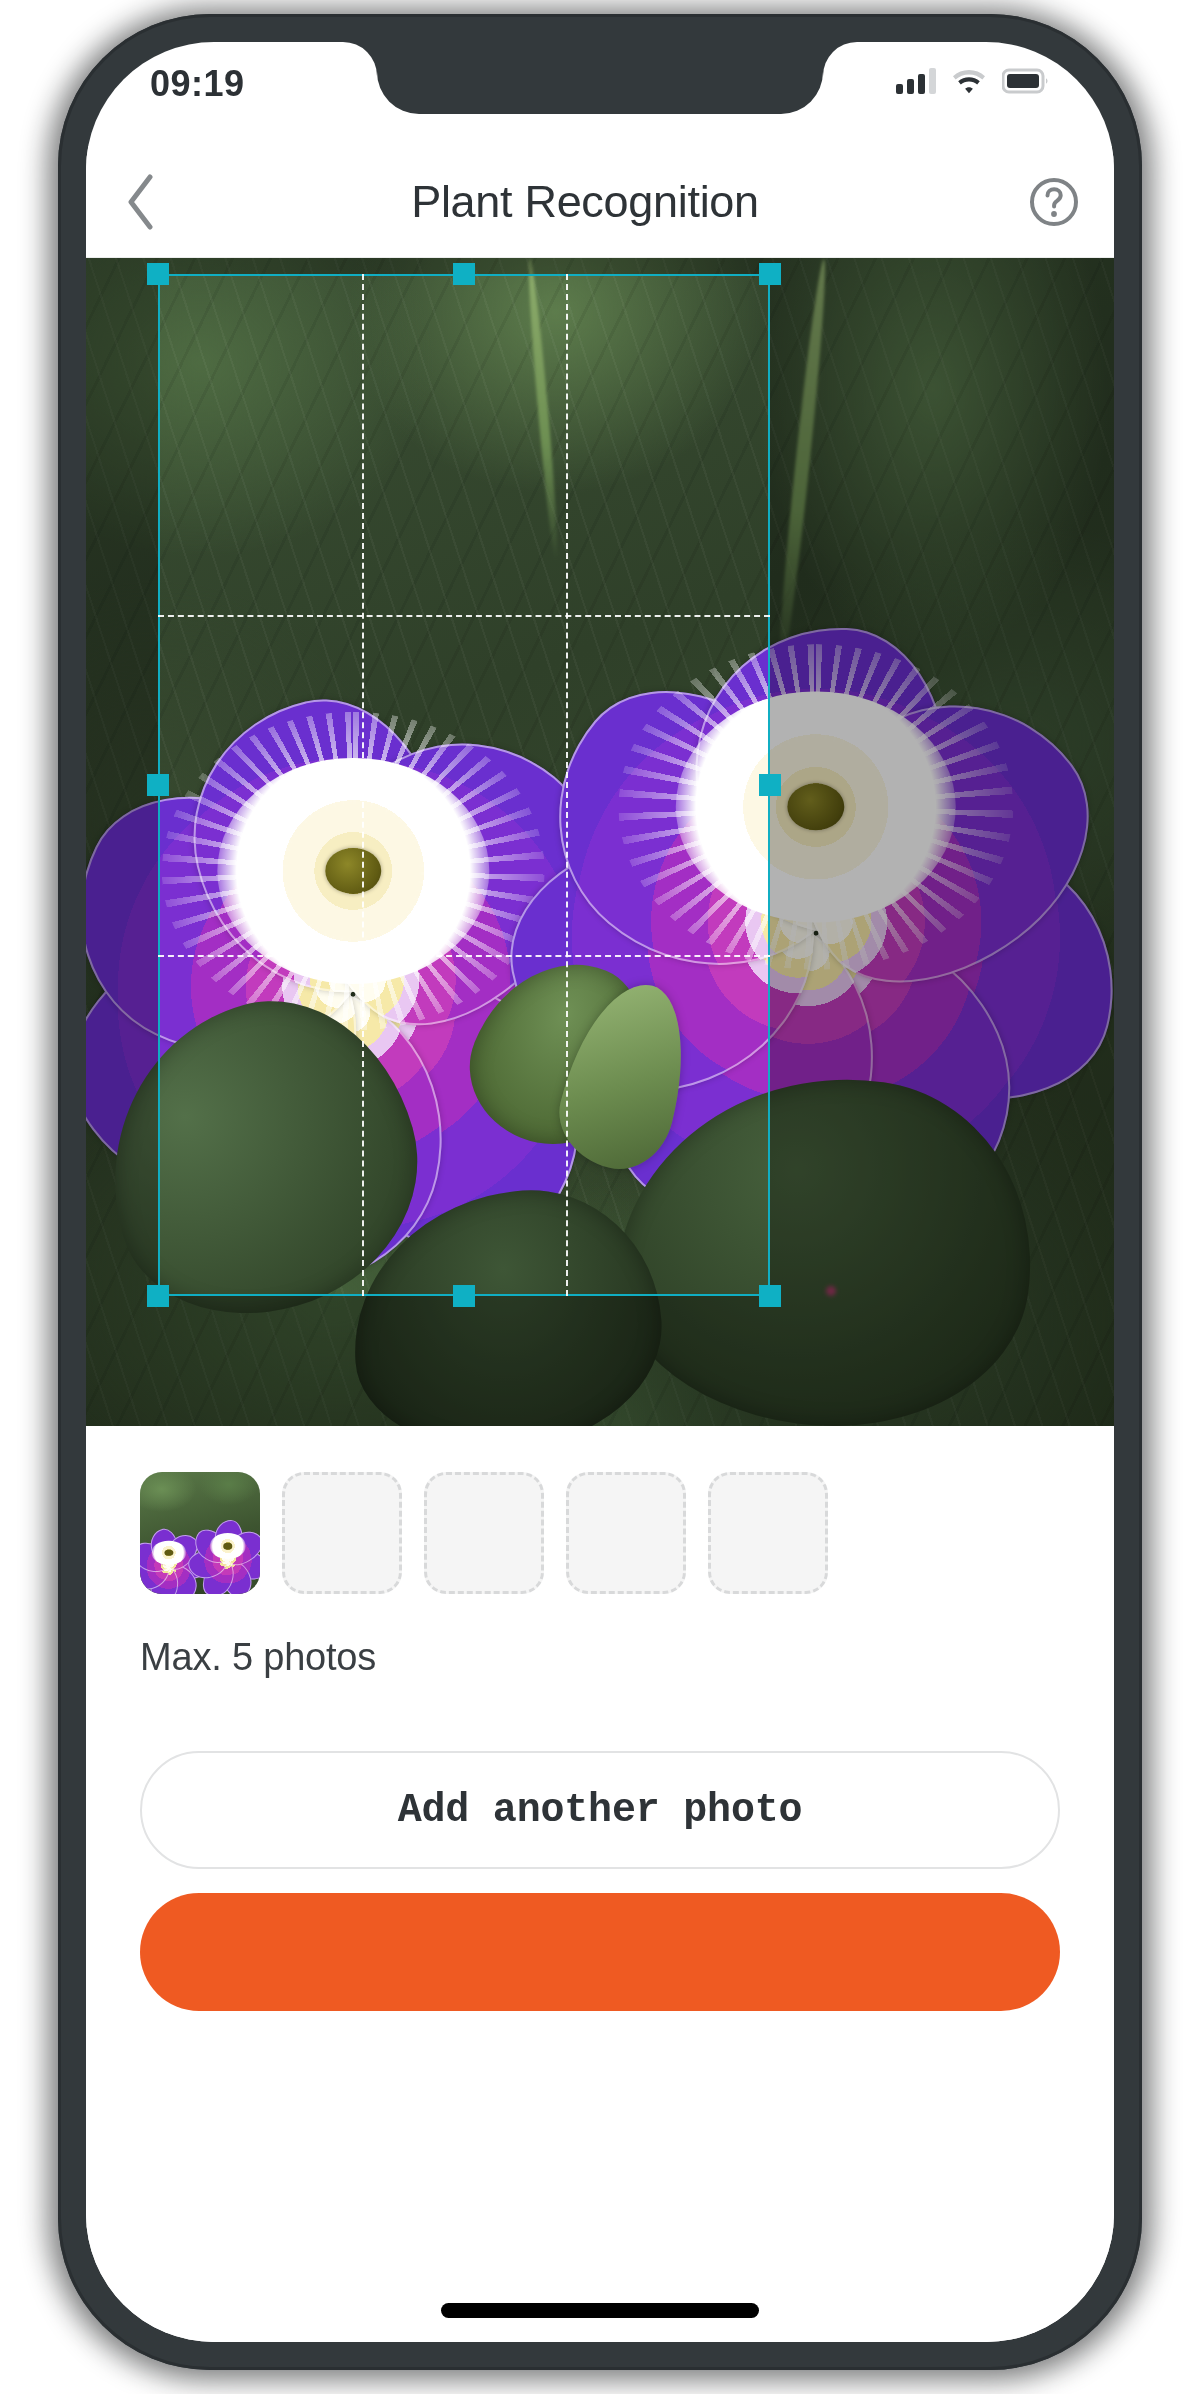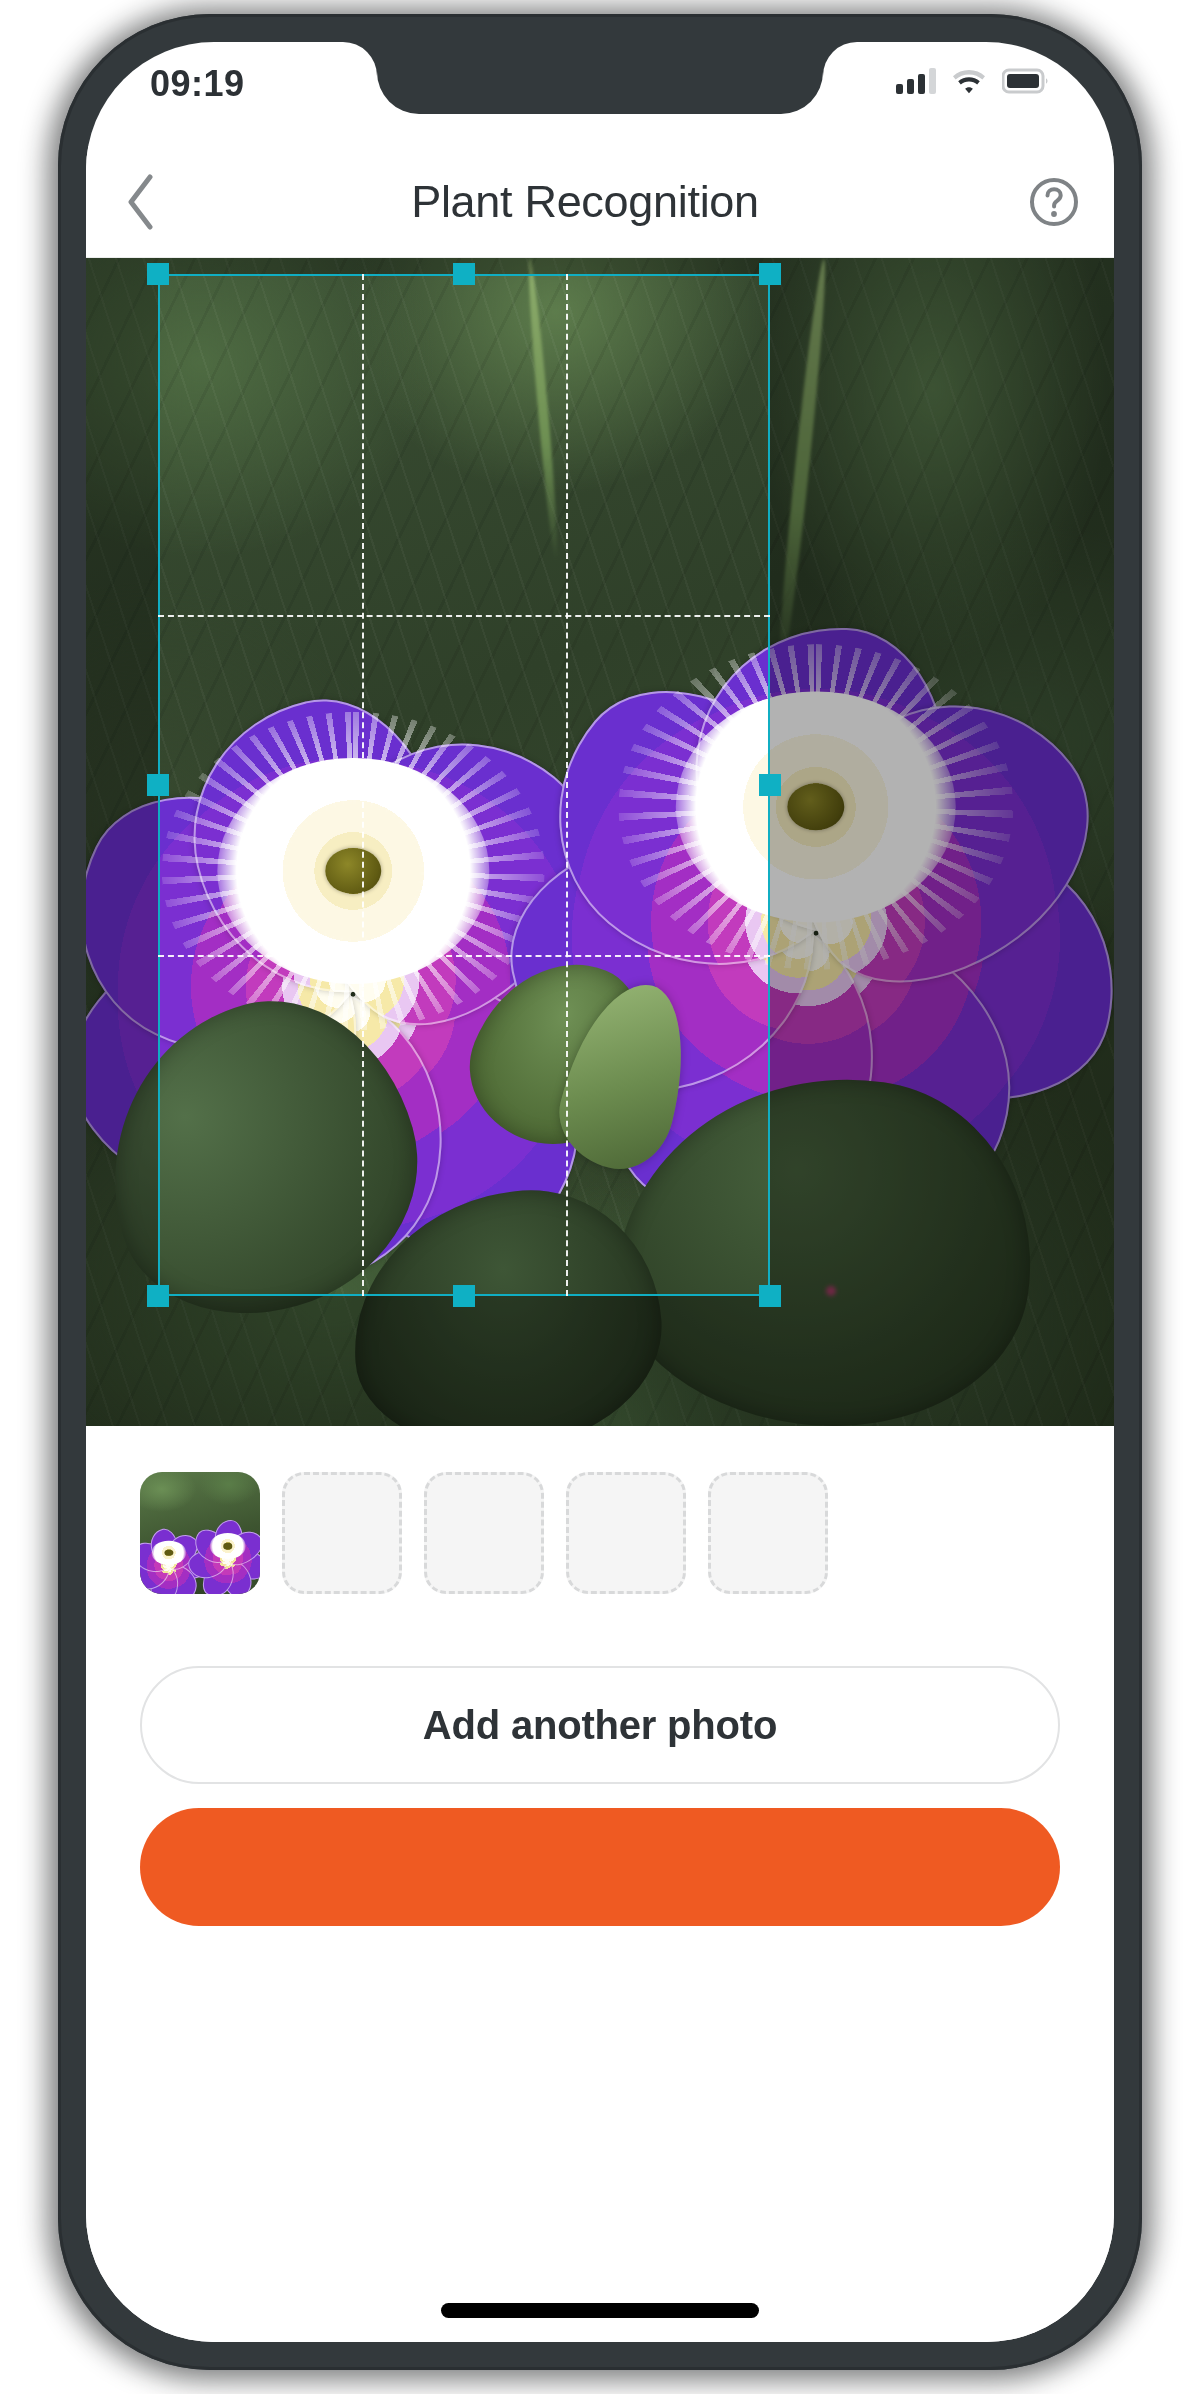--- a/index.html
+++ b/index.html
@@ -437,21 +437,21 @@
     border: 2px solid #e2e3e4;
     background: #ffffff;
     display: flex;
     align-items: center;
     justify-content: center;
     font-size: 40px;
     font-weight: 700;
     color: #2e3337;
     letter-spacing: -0.2px;
     cursor: pointer;
-    font-family: Liberation Sans, sans-serif;
+    font-family: Liberation Mono, monospace;
   }
 
   .primary-btn {
     margin-top: 24px;
     width: 100%;
     height: 118px;
     border-radius: 60px;
     border: none;
     background: #ef5a22;
     display: flex;
@@ -632,20 +632,21 @@
             </div>
           </div>
         </div>
 
         <div class="thumb thumb-empty"></div>
         <div class="thumb thumb-empty"></div>
         <div class="thumb thumb-empty"></div>
         <div class="thumb thumb-empty"></div>
       </div>
 
+      <div class="max-note">Max. 5 photos</div>
 
       <button class="add-photo-btn">Add another photo</button>
 
       <button class="primary-btn"></button>
     </div>
 
     <div class="home-indicator"></div>
 
   </div>
 </div>

